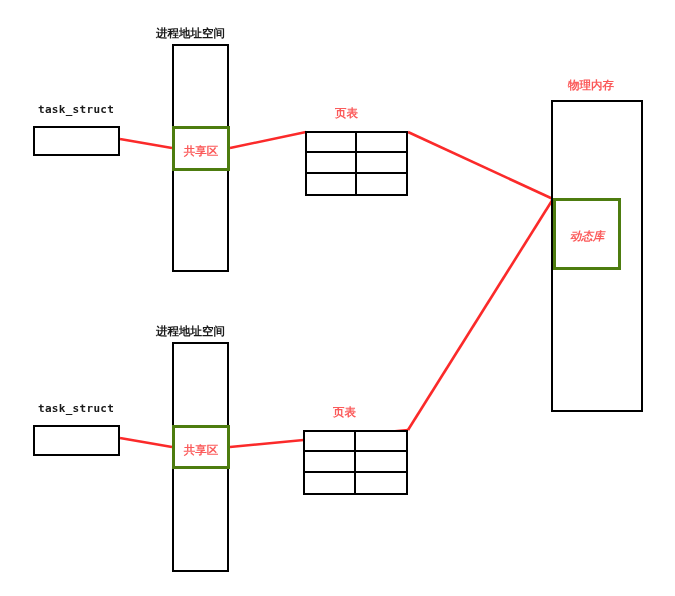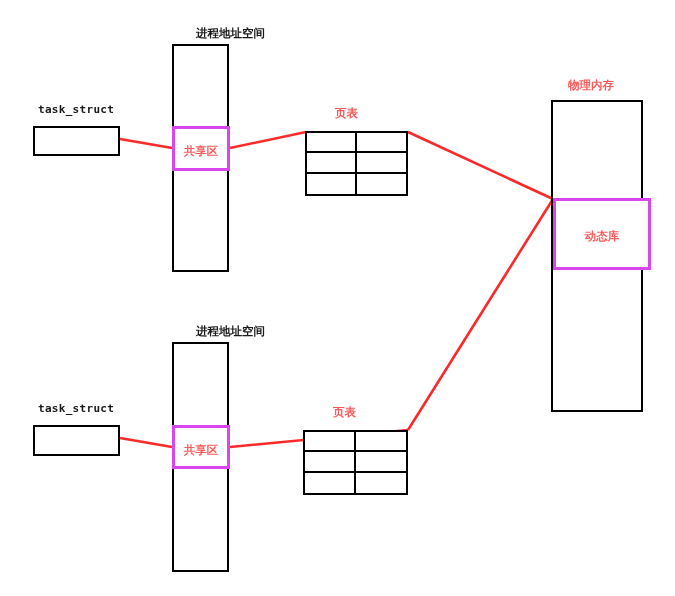--- a/index.html
+++ b/index.html
@@ -27,34 +27,33 @@
   }
   .node {
     position: absolute;
     box-sizing: border-box;
   }
   .box-black {
     border: 2px solid #000000;
     background: #ffffff;
   }
   .box-red {
-    border: 3px solid #d946ef;
+    border: 3px solid #4d7c0f;
     background: #ffffff;
   }
   .label {
     position: absolute;
     white-space: nowrap;
     font-weight: bold;
     line-height: 1;
   }
   .label-black {
     color: #1a1a1a;
     font-size: 11.5px;
     font-family: "DejaVu Sans", "Liberation Sans", sans-serif;
-    margin-left: 40px;
   }
   .label-red {
     color: #fb5a5a;
     font-size: 11.5px;
     font-family: "DejaVu Sans", "Liberation Sans", sans-serif;
   }
   .label-mono {
     color: #1a1a1a;
     font-size: 11px;
     font-weight: bold;
@@ -117,21 +116,21 @@
     <div class="pt-cell"></div>
     <div class="pt-cell col-last"></div>
     <div class="pt-cell"></div>
     <div class="pt-cell col-last"></div>
     <div class="pt-cell row-last"></div>
     <div class="pt-cell col-last row-last"></div>
   </div>
 
   <div class="label label-red" style="left:568px; top:80px;">物理内存</div>
   <div class="node box-black" style="left:551px; top:100px; width:92px; height:312px;"></div>
-  <div class="node box-red" style="left:553px; top:198px; width:98px; height:72px;">
+  <div class="node box-red" style="left:553px; top:198px; width:68px; height:72px;font-style:italic;">
     <div class="cell-text" style="top:30px;">动态库</div>
   </div>
 
   <div class="label label-mono" style="left:38px; top:403px;">task_struct</div>
   <div class="node box-black" style="left:33px; top:425px; width:87px; height:31px;"></div>
 
   <div class="label label-black" style="left:156px; top:326px;">进程地址空间</div>
   <div class="node box-black" style="left:172px; top:342px; width:57px; height:230px;"></div>
   <div class="node box-red" style="left:172px; top:425px; width:58px; height:44px;">
     <div class="cell-text" style="top:17px;">共享区</div>

